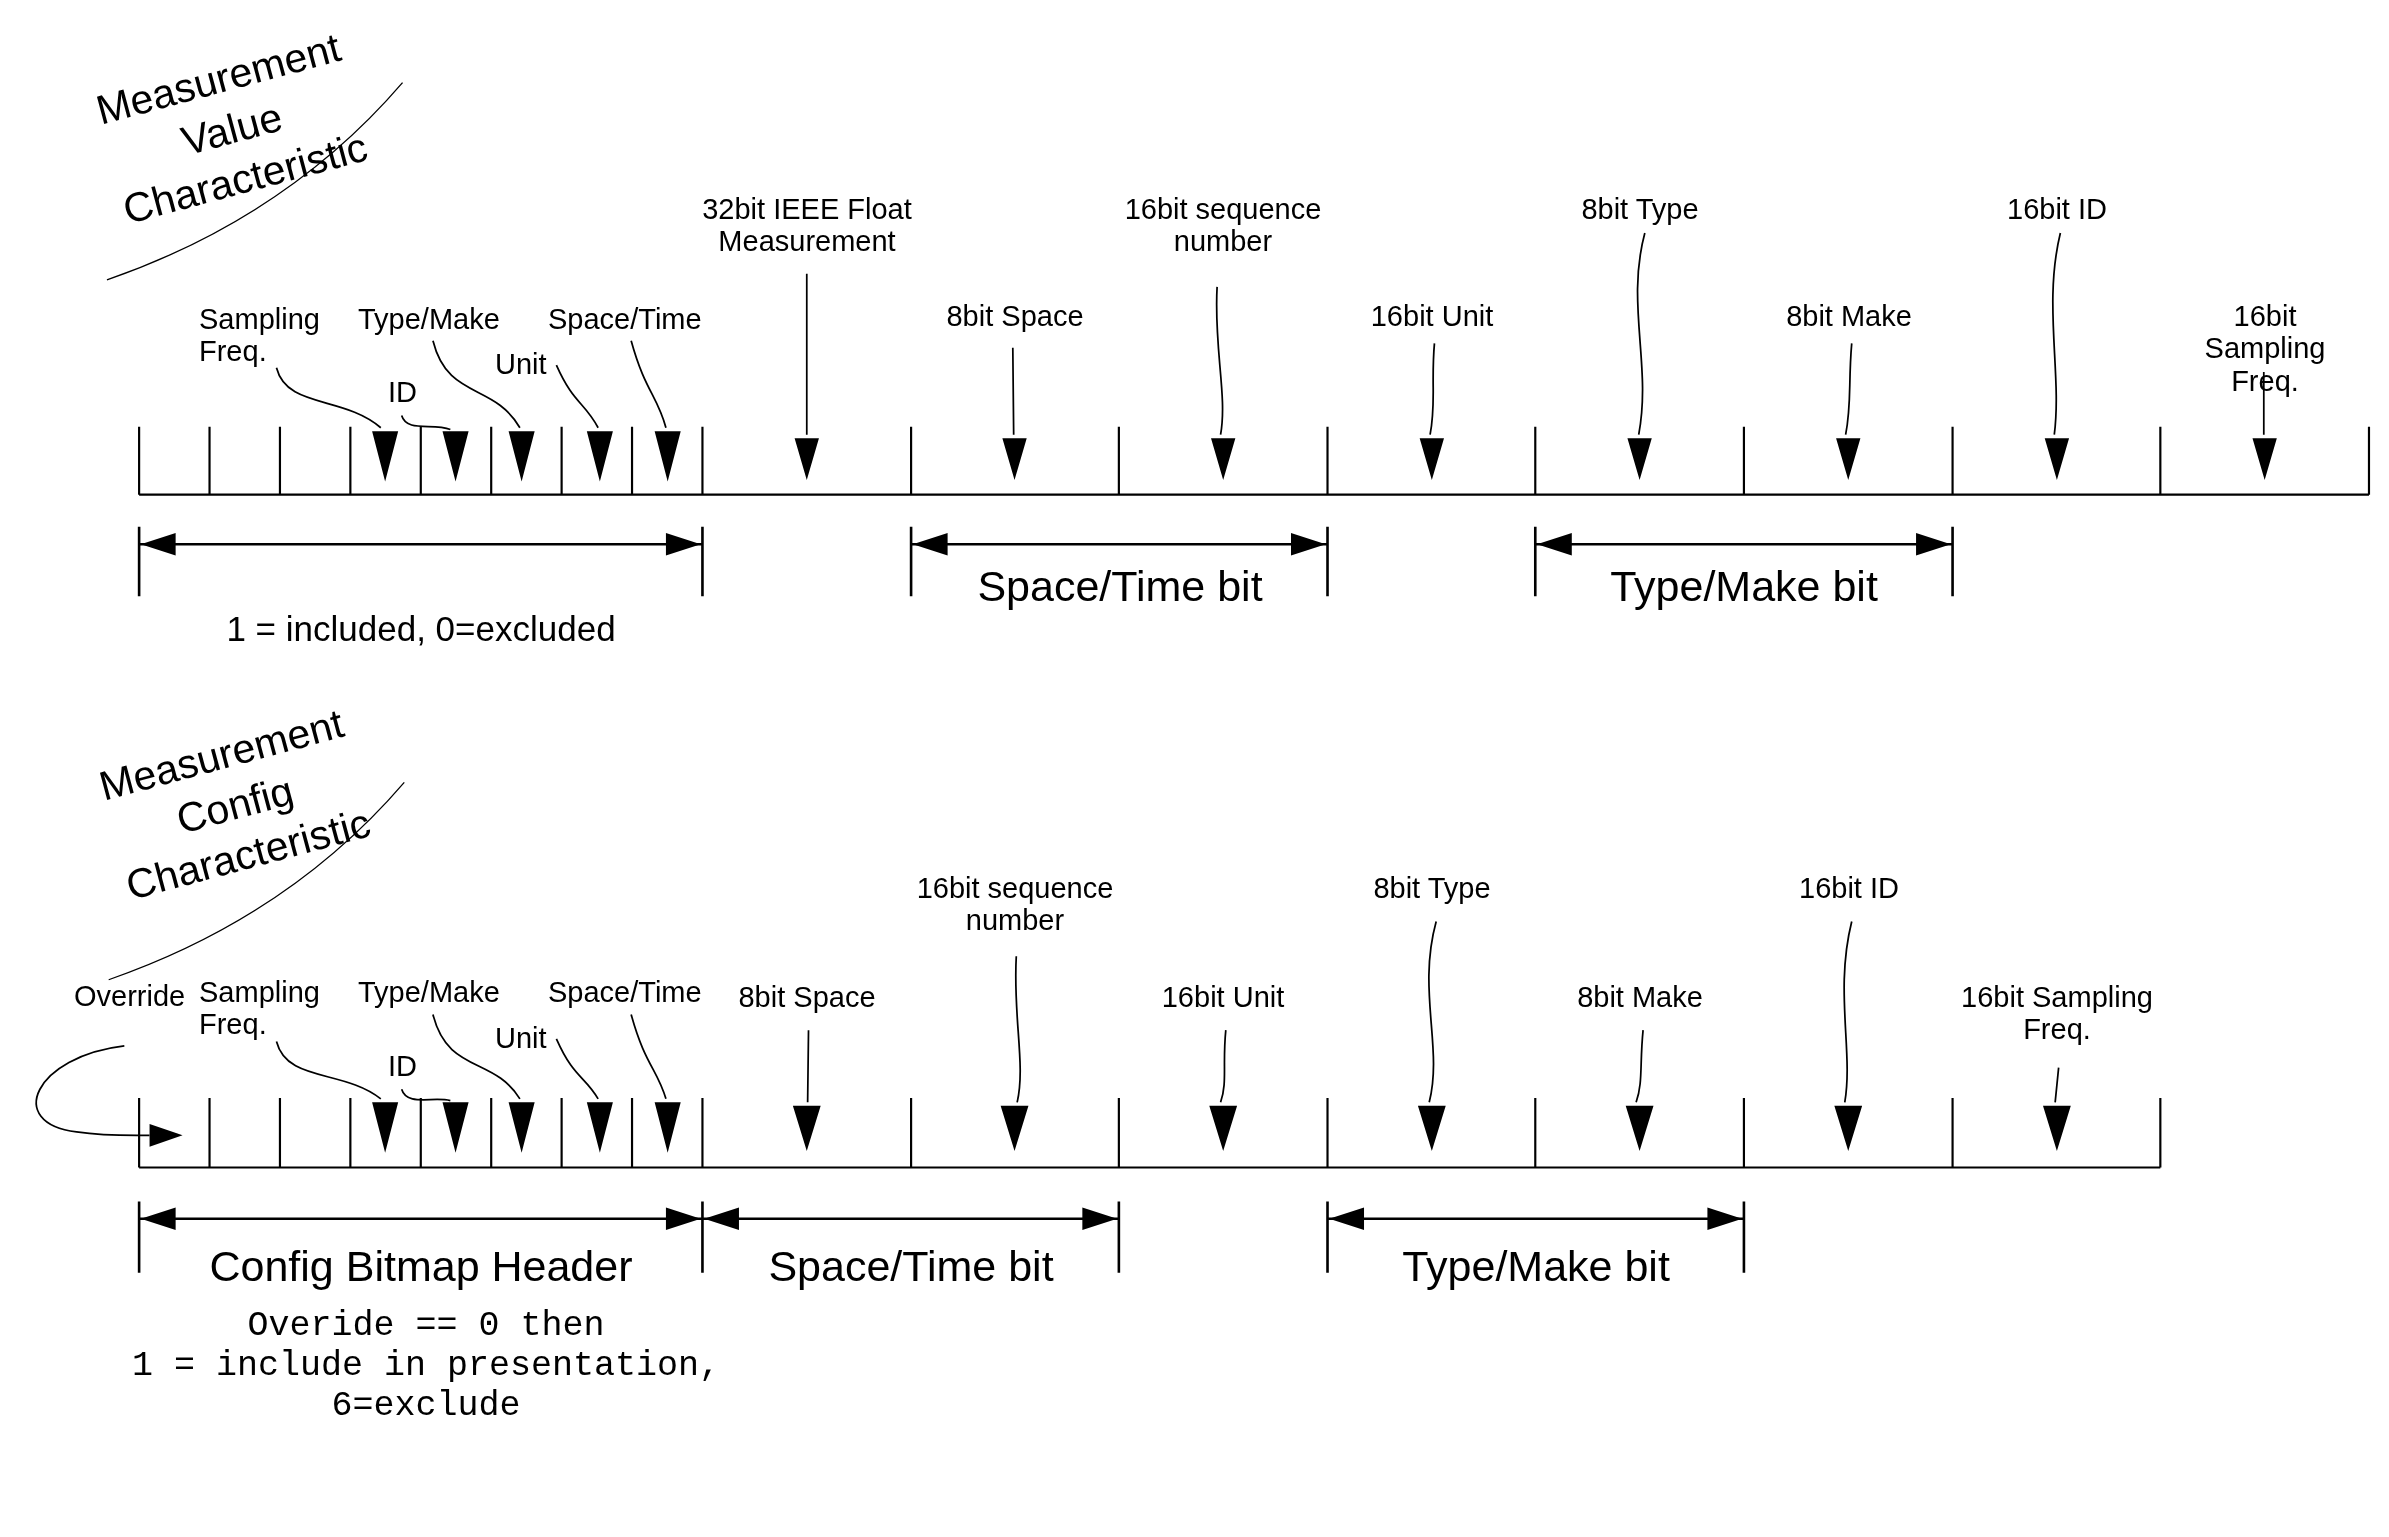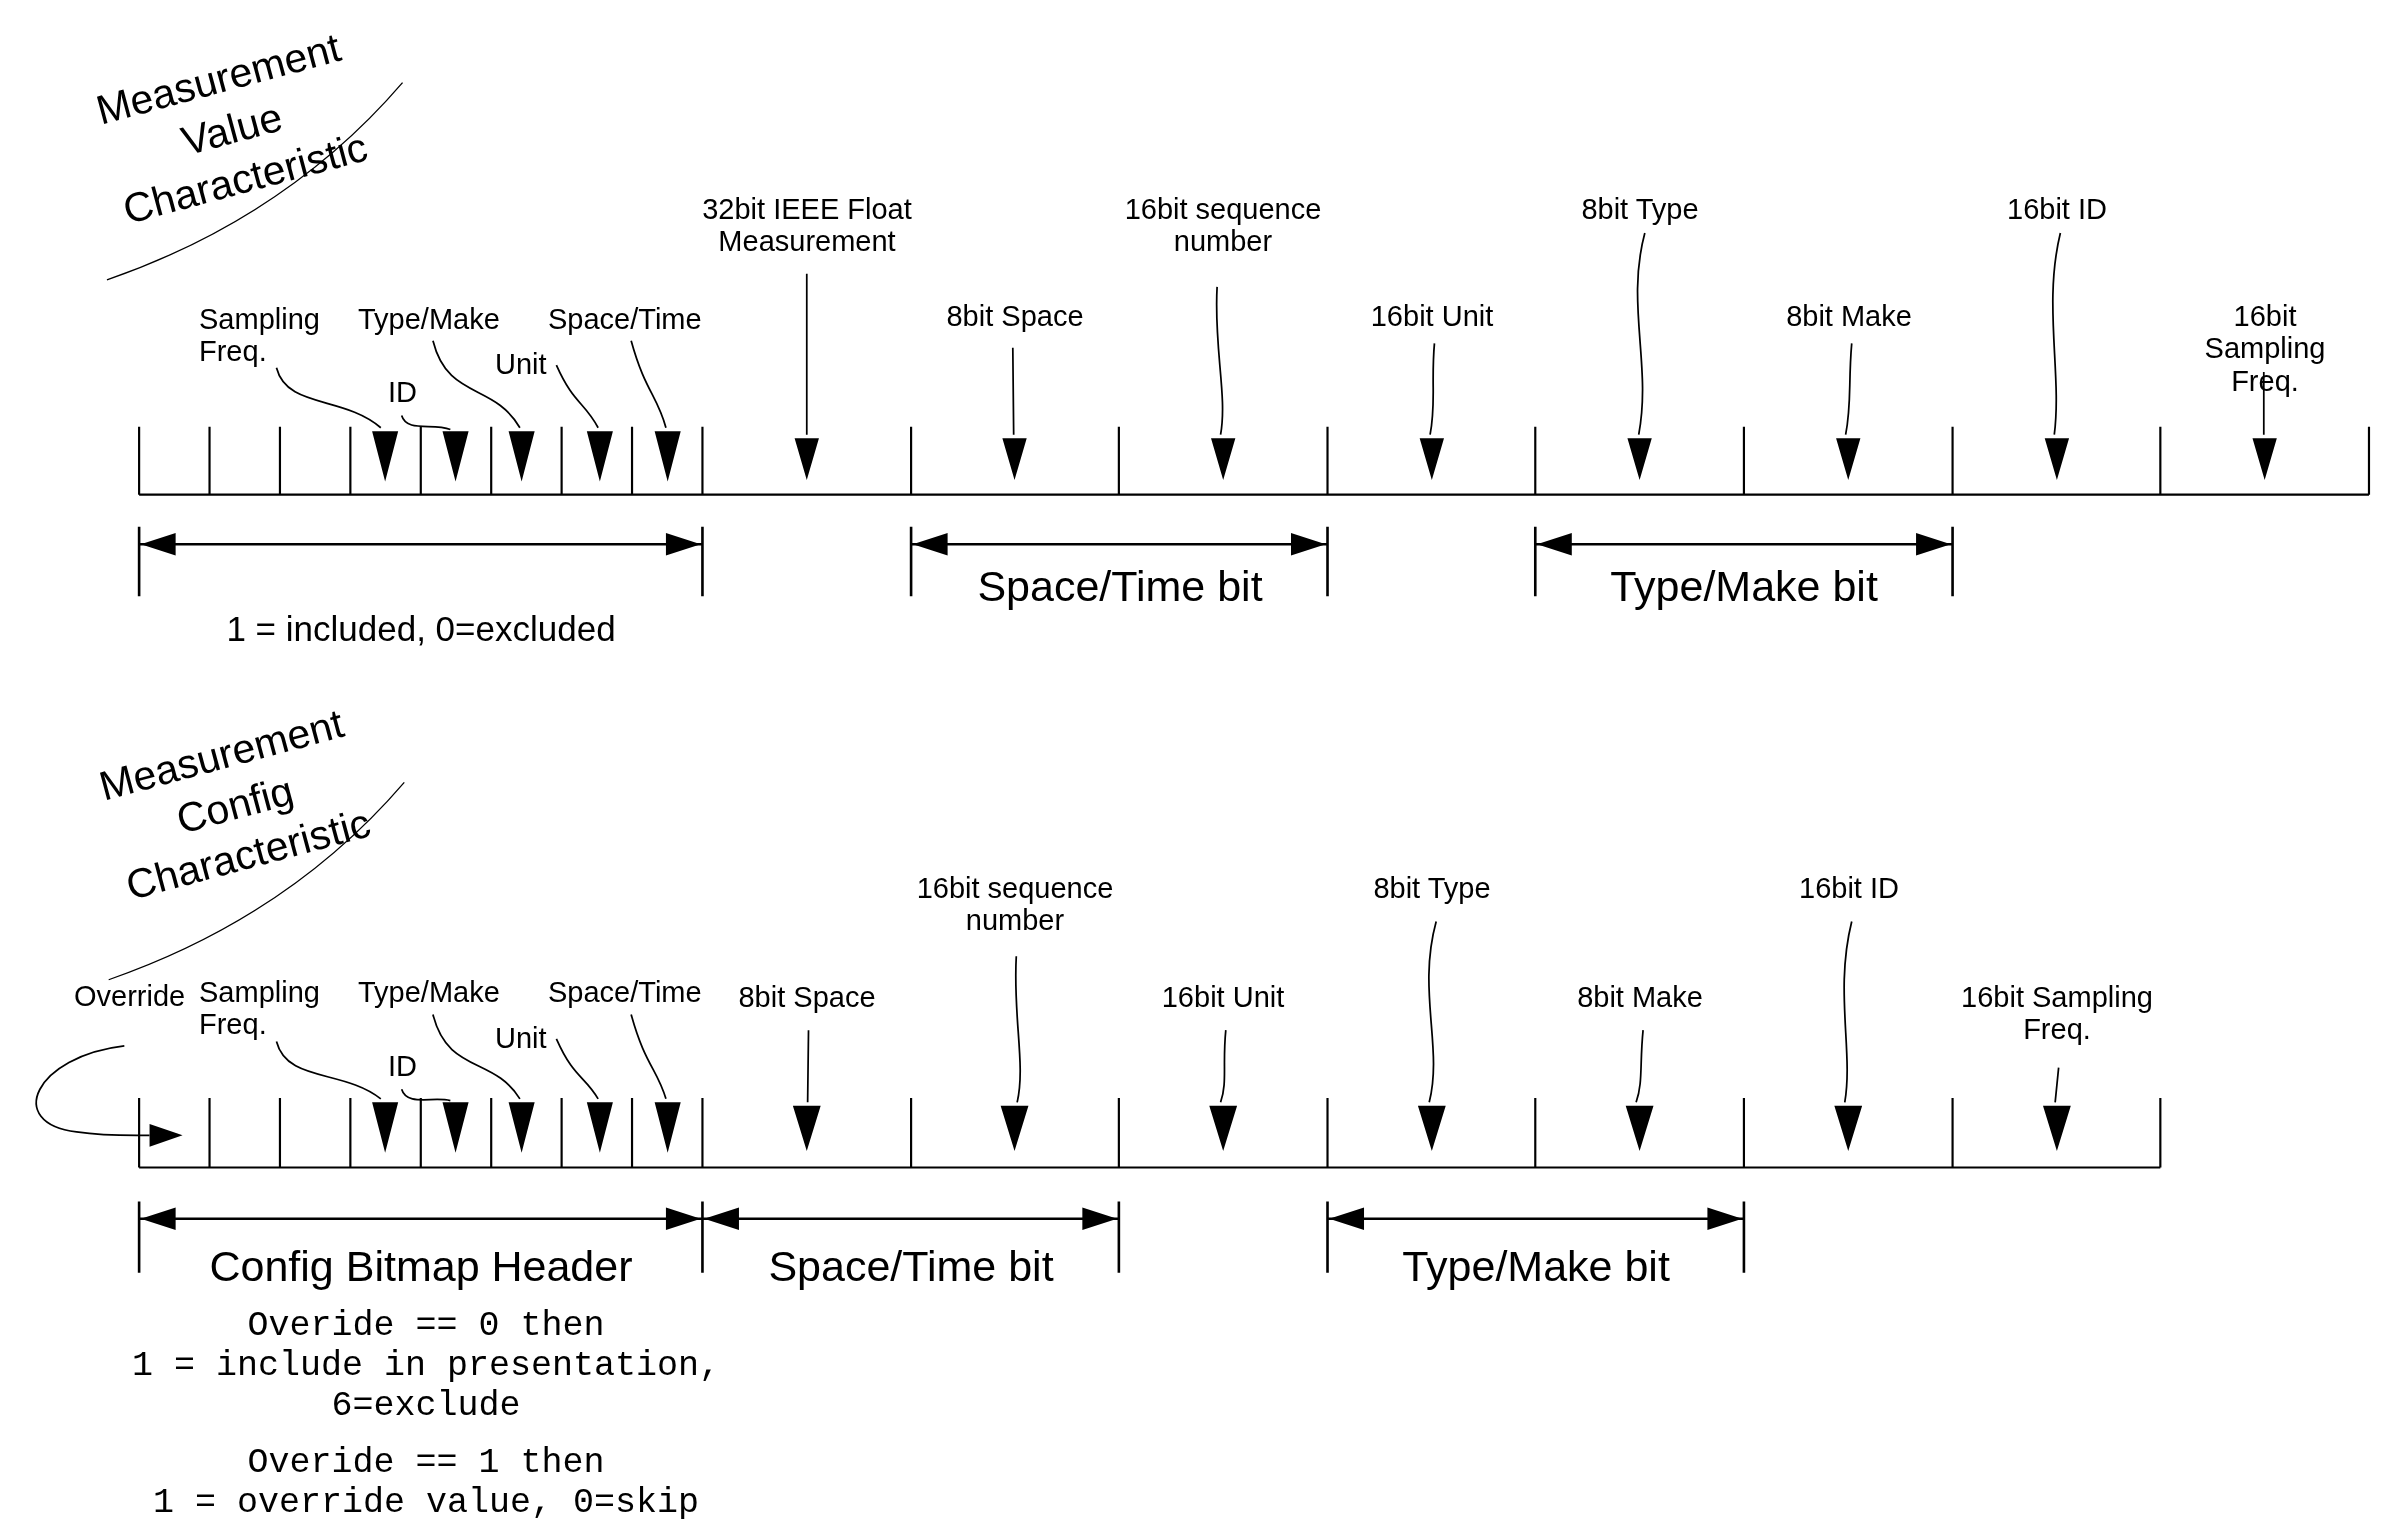--- a/index.html
+++ b/index.html
@@ -158,19 +158,15 @@
 
   <div class="span-lbl" style="left:421px;top:1242px;">Config Bitmap Header</div>
   <div class="span-lbl" style="left:911px;top:1242px;">Space/Time bit</div>
   <div class="span-lbl" style="left:1536px;top:1242px;">Type/Make bit</div>
 
   <div class="notes-block" style="left:426px;top:1306px;">
     <div>Overide == 0 then</div>
     <div>1 = include in presentation,</div>
     <div>6=exclude</div>
   </div>
-  <div class="notes-block" style="left:426px;top:1443px;">
-    <div>Overide == 1 then</div>
-    <div>1 = override value, 0=skip</div>
-  </div>
 
 </div>
 
 
 </body></html>

